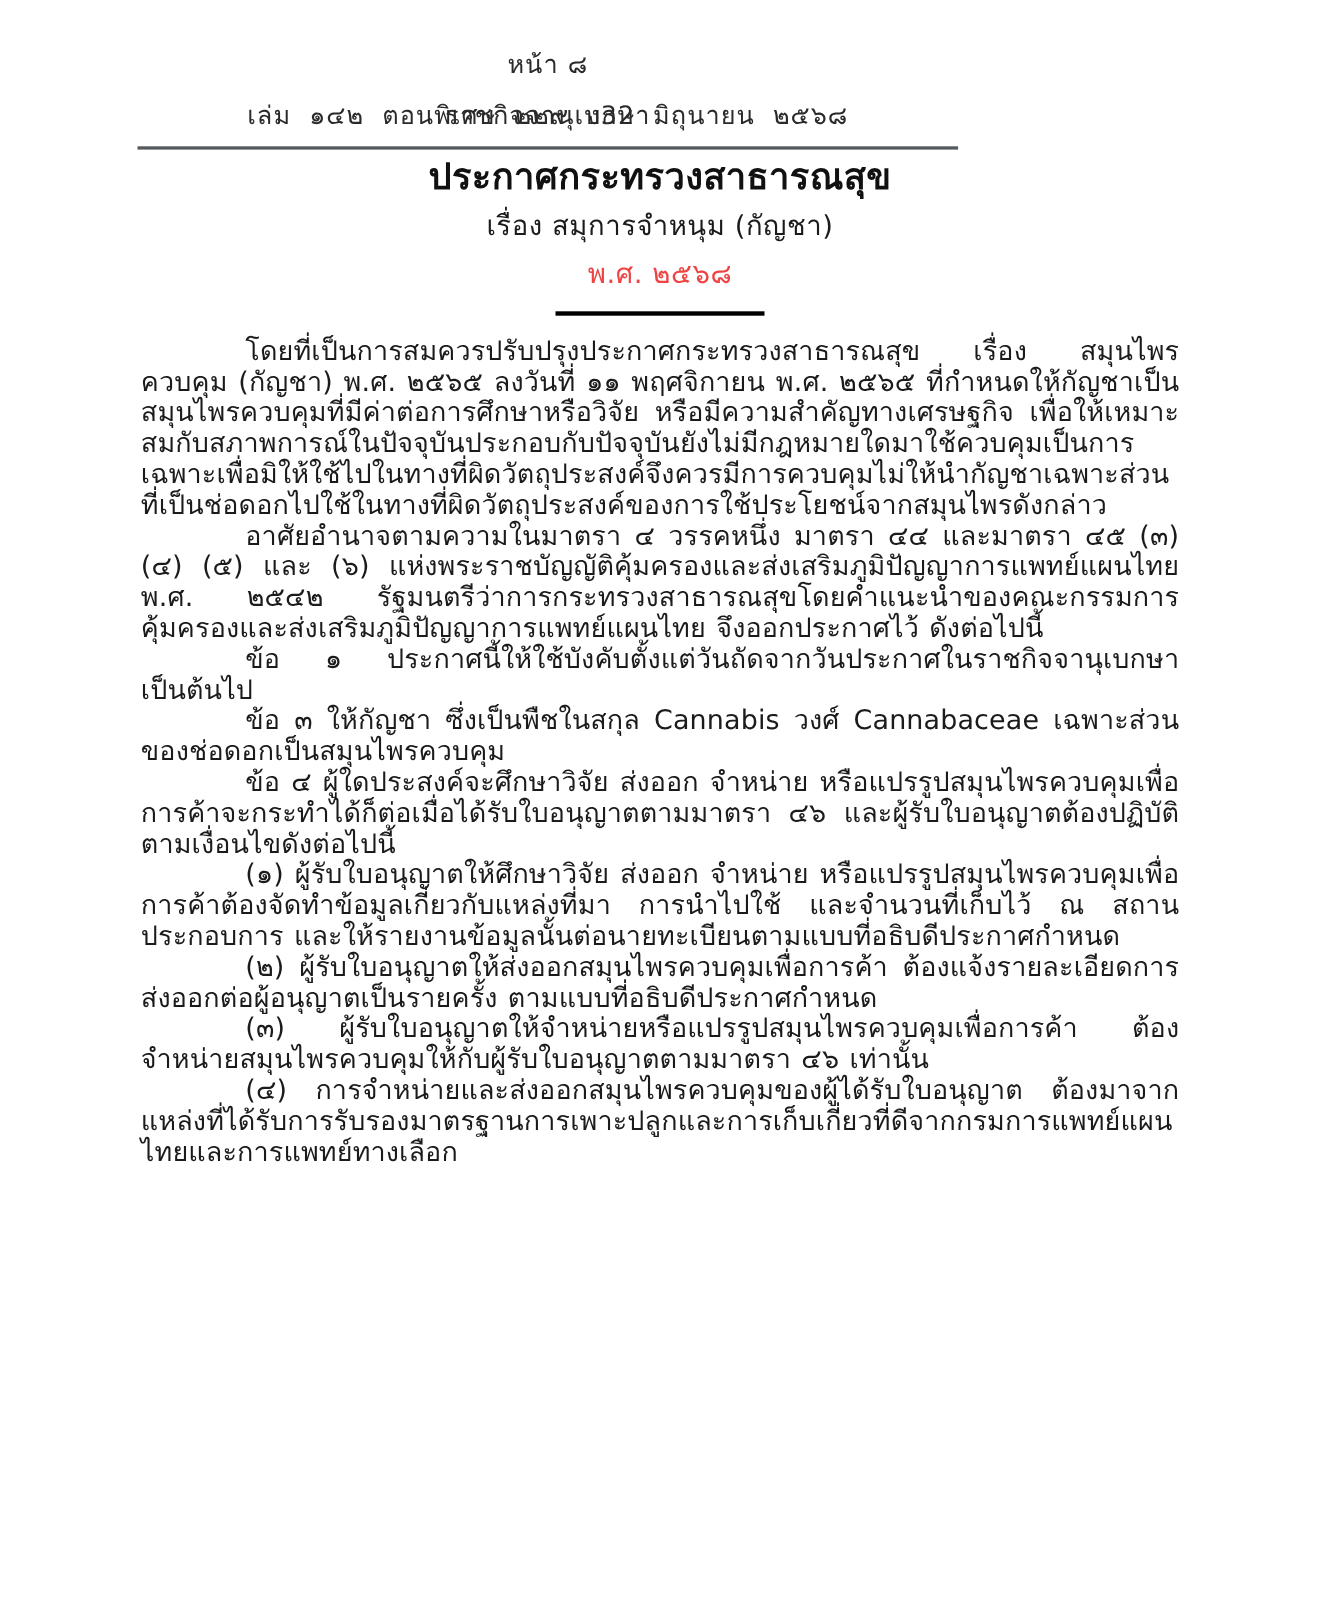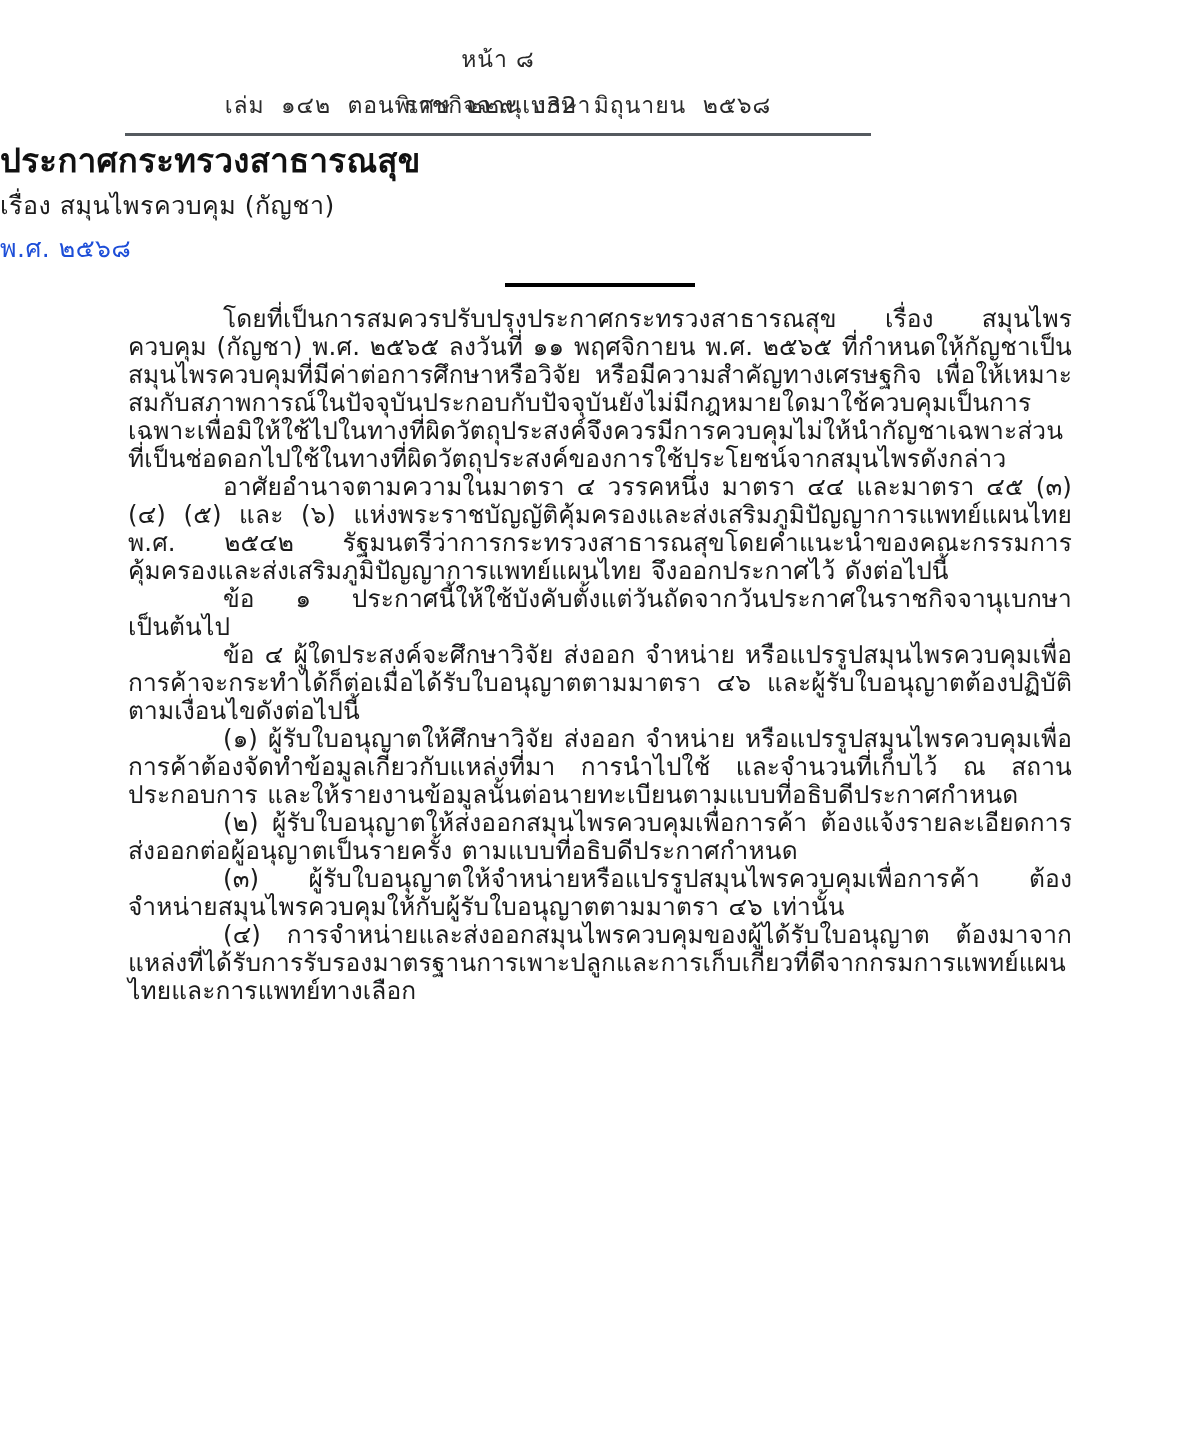--- a/index.html
+++ b/index.html
@@ -66,41 +66,42 @@
     height: 3px;
     background: #555a5f;
   }
 
   
   .title-block {
     position: absolute;
     left: 0;
     top: 140px;
     width: 1200px;
+    text-align: center;
   }
   .doc-title {
     font-size: 33px;
     font-weight: 700;
     line-height: 1.28;
     letter-spacing: 0.01em;
     color: #111111;
   }
   .doc-subject {
     font-size: 25px;
     line-height: 1.3;
     margin-top: 8px;
     letter-spacing: 0.02em;
     color: #1b1b1b;
   }
   .doc-year {
     font-size: 25px;
     line-height: 1.3;
     margin-top: 10px;
     letter-spacing: 0.02em;
-    color: #1d4ed8;
+    color: #ef4444;
   }
   .title-rule {
     width: 190px;
     height: 4px;
     background: #000000;
     margin: 18px auto 0 auto;
   }
 
   
   .body-text {
@@ -139,29 +140,30 @@
     <div class="masthead-row">
       <div class="masthead-left">เล่ม  ๑๔๒  ตอนพิเศษ  ๒๒๙  ง</div>
       <div class="masthead-center"><span>ราชกิจจานุเบกษา</span></div>
       <div class="masthead-right">32  มิถุนายน  ๒๕๖๘</div>
     </div>
     <div class="masthead-rule"></div>
   </div>
 
   <div class="title-block">
     <div class="doc-title">ประกาศกระทรวงสาธารณสุข</div>
-    <div class="doc-subject">เรื่อง  สมุนไพรควบคุม  (กัญชา)</div>
+    <div class="doc-subject">เรื่อง  สมุการจำหนุม  (กัญชา)</div>
     <div class="doc-year">พ.ศ.  ๒๕๖๘</div>
     <div class="title-rule"></div>
   </div>
 
   <div class="body-text">
     <p class="para indent last-line-left">โดยที่เป็นการสมควรปรับปรุงประกาศกระทรวงสาธารณสุข  เรื่อง  สมุนไพรควบคุม  (กัญชา)  พ.ศ. ๒๕๖๕  ลงวันที่  ๑๑  พฤศจิกายน  พ.ศ. ๒๕๖๕  ที่กำหนดให้กัญชาเป็นสมุนไพรควบคุมที่มีค่าต่อการศึกษาหรือวิจัย  หรือมีความสำคัญทางเศรษฐกิจ  เพื่อให้เหมาะสมกับสภาพการณ์ในปัจจุบันประกอบกับปัจจุบันยังไม่มีกฎหมายใดมาใช้ควบคุมเป็นการเฉพาะเพื่อมิให้ใช้ไปในทางที่ผิดวัตถุประสงค์จึงควรมีการควบคุมไม่ให้นำกัญชาเฉพาะส่วนที่เป็นช่อดอกไปใช้ในทางที่ผิดวัตถุประสงค์ของการใช้ประโยชน์จากสมุนไพรดังกล่าว</p>
     <p class="para indent last-line-left">อาศัยอำนาจตามความในมาตรา  ๔  วรรคหนึ่ง  มาตรา  ๔๔  และมาตรา  ๔๕ (๓) (๔) (๕)  และ (๖)  แห่งพระราชบัญญัติคุ้มครองและส่งเสริมภูมิปัญญาการแพทย์แผนไทย  พ.ศ. ๒๕๔๒  รัฐมนตรีว่าการกระทรวงสาธารณสุขโดยคำแนะนำของคณะกรรมการคุ้มครองและส่งเสริมภูมิปัญญาการแพทย์แผนไทย  จึงออกประกาศไว้  ดังต่อไปนี้</p>
     <p class="para indent last-line-left">ข้อ  ๑  ประกาศนี้ให้ใช้บังคับตั้งแต่วันถัดจากวันประกาศในราชกิจจานุเบกษาเป็นต้นไป</p>
+    <p class="para indent last-line-left">ข้อ  ๓  ให้กัญชา  ซึ่งเป็นพืชในสกุล  Cannabis  วงศ์  Cannabaceae  เฉพาะส่วนของช่อดอกเป็นสมุนไพรควบคุม</p>
     <p class="para indent last-line-left">ข้อ  ๔  ผู้ใดประสงค์จะศึกษาวิจัย  ส่งออก  จำหน่าย  หรือแปรรูปสมุนไพรควบคุมเพื่อการค้าจะกระทำได้ก็ต่อเมื่อได้รับใบอนุญาตตามมาตรา  ๔๖  และผู้รับใบอนุญาตต้องปฏิบัติตามเงื่อนไขดังต่อไปนี้</p>
     <p class="para indent last-line-left">(๑)  ผู้รับใบอนุญาตให้ศึกษาวิจัย  ส่งออก  จำหน่าย  หรือแปรรูปสมุนไพรควบคุมเพื่อการค้าต้องจัดทำข้อมูลเกี่ยวกับแหล่งที่มา  การนำไปใช้  และจำนวนที่เก็บไว้  ณ  สถานประกอบการ  และให้รายงานข้อมูลนั้นต่อนายทะเบียนตามแบบที่อธิบดีประกาศกำหนด</p>
     <p class="para indent last-line-left">(๒)  ผู้รับใบอนุญาตให้ส่งออกสมุนไพรควบคุมเพื่อการค้า  ต้องแจ้งรายละเอียดการส่งออกต่อผู้อนุญาตเป็นรายครั้ง  ตามแบบที่อธิบดีประกาศกำหนด</p>
     <p class="para indent last-line-left">(๓)  ผู้รับใบอนุญาตให้จำหน่ายหรือแปรรูปสมุนไพรควบคุมเพื่อการค้า  ต้องจำหน่ายสมุนไพรควบคุมให้กับผู้รับใบอนุญาตตามมาตรา  ๔๖  เท่านั้น</p>
     <p class="para indent last-line-left">(๔)  การจำหน่ายและส่งออกสมุนไพรควบคุมของผู้ได้รับใบอนุญาต  ต้องมาจากแหล่งที่ได้รับการรับรองมาตรฐานการเพาะปลูกและการเก็บเกี่ยวที่ดีจากกรมการแพทย์แผนไทยและการแพทย์ทางเลือก</p>
   </div>
 
 </div>
 
 </body></html>

